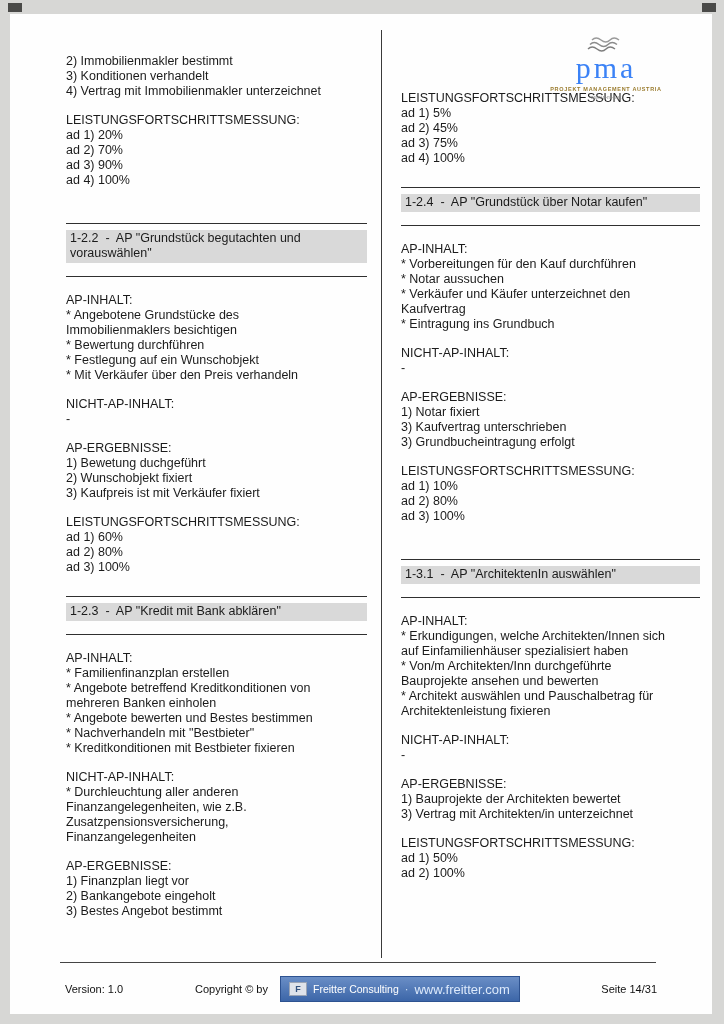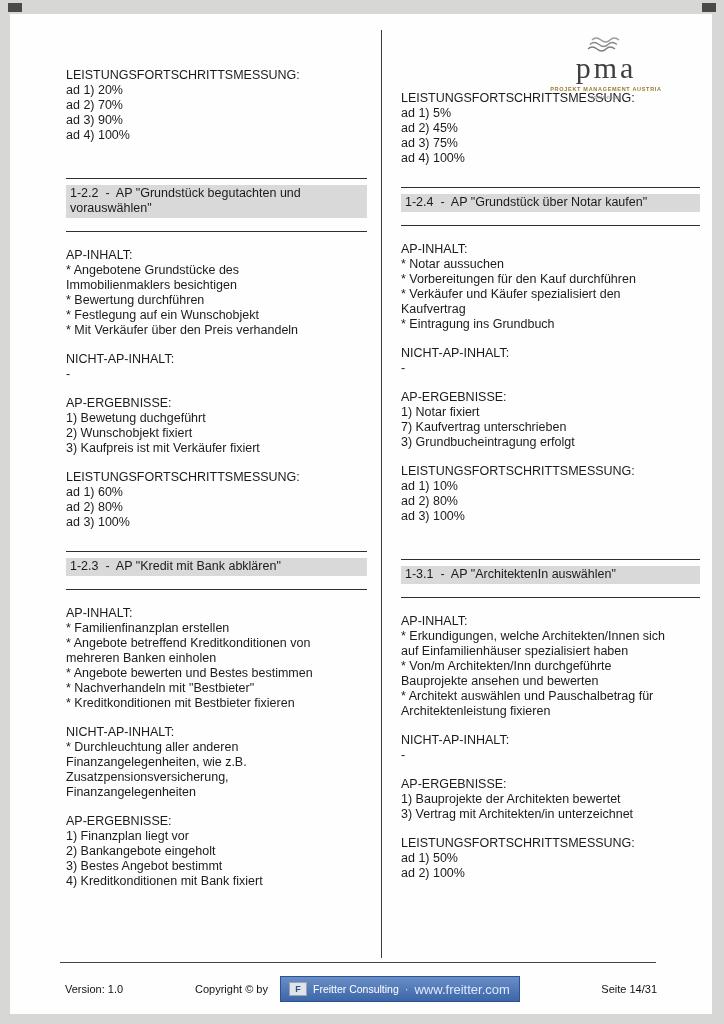--- a/index.html
+++ b/index.html
@@ -18,21 +18,21 @@
   .col-right{flex:1;padding-left:20px;padding-top:37px}
   .divider{position:absolute;top:16px;bottom:56px;left:371px;width:1px;background:#3a3a3a}
 
   .textblock{white-space:pre-wrap}
   .gap{height:14px}
   .rule{height:8px;border-bottom:1px solid #2f2f2f;margin-bottom:2px}
   .heading{background:#d9d9d9;padding:1px 4px 2px;margin:6px 0;white-space:pre-wrap}
 
   .logo{position:absolute;top:22px;right:42px;width:128px;text-align:center;color:#4a4a4a}
   .logo-waves{display:block;margin:0 auto 1px}
-  .logo-word{font-family:"Liberation Serif",serif;font-size:30px;line-height:30px;letter-spacing:3px;color:#404040}
+  .logo-word{font-family:"Liberation Serif",serif;font-size:30px;line-height:30px;letter-spacing:3px;color:#3b82f6}
   .logo-sub{font-size:5.5px;letter-spacing:0.7px;font-weight:bold;color:#9a7b2d;margin-top:3px;white-space:nowrap}
   .logo-small{font-size:5px;color:#8f8f8f;margin-top:2px}
 
   .footer-rule{position:absolute;left:50px;right:56px;bottom:51px;border-bottom:1px solid #444}
   .footer-row{position:absolute;left:0;right:0;bottom:12px;height:26px;font-size:11px;color:#111}
   .f-version{position:absolute;left:55px;top:7px}
   .f-copy{position:absolute;left:185px;top:7px}
   .brand-bar{position:absolute;left:270px;top:0;width:240px;height:26px;background:linear-gradient(#6a8ec6,#3c66a8);border:1px solid #2d5290;display:flex;align-items:center;gap:6px;padding:0 8px;color:#fff;text-decoration:none;cursor:pointer}
   .brand-icon{flex:0 0 18px;width:18px;height:14px;background:#dfe3ea;border:1px solid #9aa4b5;color:#33527e;font-size:9px;font-weight:bold;display:flex;align-items:center;justify-content:center}
   .brand-name{font-weight:normal;font-size:10.5px;white-space:nowrap}
@@ -54,20 +54,21 @@
       <path d="M4 8.5 q4 -4 9 0 t9 0 t9 0" stroke="#8b8b8b" fill="none" stroke-width="1.4"></path>
       <path d="M2 13 q4 -4 9 0 t9 0 t9 0" stroke="#7d7d7d" fill="none" stroke-width="1.4"></path>
     </svg>
     <div class="logo-word">pma</div>
     <div class="logo-sub">PROJEKT MANAGEMENT AUSTRIA</div>
     <div class="logo-small">www.p-m-a.at</div>
   </div>
 
   <div class="content">
     <div class="col col-left" id="col-left">
+        <div class="textblock"><div class="line">2) Immobilienmakler bestimmt</div><div class="line">3) Konditionen verhandelt</div><div class="line">4) Vertrag mit Immobilienmakler unterzeichnet</div></div>
         <div class="gap"></div>
         <div class="textblock"><div class="line">LEISTUNGSFORTSCHRITTSMESSUNG:</div><div class="line">ad 1) 20%</div><div class="line">ad 2) 70%</div><div class="line">ad 3) 90%</div><div class="line">ad 4) 100%</div></div>
         <div class="gap"></div>
         <div class="gap"></div>
         <div class="rule"></div>
         <div class="heading">1-2.2  -  AP "Grundstück begutachten und vorauswählen"</div>
         <div class="rule"></div>
         <div class="gap"></div>
         <div class="textblock"><div class="line">AP-INHALT:</div><div class="line">* Angebotene Grundstücke des</div><div class="line">Immobilienmaklers besichtigen</div><div class="line">* Bewertung durchführen</div><div class="line">* Festlegung auf ein Wunschobjekt</div><div class="line">* Mit Verkäufer über den Preis verhandeln</div></div>
         <div class="gap"></div>
@@ -78,34 +79,34 @@
         <div class="textblock"><div class="line">LEISTUNGSFORTSCHRITTSMESSUNG:</div><div class="line">ad 1) 60%</div><div class="line">ad 2) 80%</div><div class="line">ad 3) 100%</div></div>
         <div class="gap"></div>
         <div class="rule"></div>
         <div class="heading">1-2.3  -  AP "Kredit mit Bank abklären"</div>
         <div class="rule"></div>
         <div class="gap"></div>
         <div class="textblock"><div class="line">AP-INHALT:</div><div class="line">* Familienfinanzplan erstellen</div><div class="line">* Angebote betreffend Kreditkonditionen von</div><div class="line">mehreren Banken einholen</div><div class="line">* Angebote bewerten und Bestes bestimmen</div><div class="line">* Nachverhandeln mit "Bestbieter"</div><div class="line">* Kreditkonditionen mit Bestbieter fixieren</div></div>
         <div class="gap"></div>
         <div class="textblock"><div class="line">NICHT-AP-INHALT:</div><div class="line">* Durchleuchtung aller anderen</div><div class="line">Finanzangelegenheiten, wie z.B.</div><div class="line">Zusatzpensionsversicherung,</div><div class="line">Finanzangelegenheiten</div></div>
         <div class="gap"></div>
-        <div class="textblock"><div class="line">AP-ERGEBNISSE:</div><div class="line">1) Finanzplan liegt vor</div><div class="line">2) Bankangebote eingeholt</div><div class="line">3) Bestes Angebot bestimmt</div><div class="line">4) Kreditkonditionen mit Bank fixiert</div></div>
+        <div class="textblock"><div class="line">AP-ERGEBNISSE:</div><div class="line">1) Finanzplan liegt vor</div><div class="line">2) Bankangebote eingeholt</div><div class="line">3) Bestes Angebot bestimmt</div></div>
       </div>
     <div class="col col-right" id="col-right">
         <div class="textblock"><div class="line">LEISTUNGSFORTSCHRITTSMESSUNG:</div><div class="line">ad 1) 5%</div><div class="line">ad 2) 45%</div><div class="line">ad 3) 75%</div><div class="line">ad 4) 100%</div></div>
         <div class="gap"></div>
         <div class="rule"></div>
         <div class="heading">1-2.4  -  AP "Grundstück über Notar kaufen"</div>
         <div class="rule"></div>
         <div class="gap"></div>
-        <div class="textblock"><div class="line">AP-INHALT:</div><div class="line">* Notar aussuchen</div><div class="line">* Vorbereitungen für den Kauf durchführen</div><div class="line">* Verkäufer und Käufer spezialisiert den</div><div class="line">Kaufvertrag</div><div class="line">* Eintragung ins Grundbuch</div></div>
+        <div class="textblock"><div class="line">AP-INHALT:</div><div class="line">* Vorbereitungen für den Kauf durchführen</div><div class="line">* Notar aussuchen</div><div class="line">* Verkäufer und Käufer unterzeichnet den</div><div class="line">Kaufvertrag</div><div class="line">* Eintragung ins Grundbuch</div></div>
         <div class="gap"></div>
         <div class="textblock"><div class="line">NICHT-AP-INHALT:</div><div class="line">-</div></div>
         <div class="gap"></div>
-        <div class="textblock"><div class="line">AP-ERGEBNISSE:</div><div class="line">1) Notar fixiert</div><div class="line">7) Kaufvertrag unterschrieben</div><div class="line">3) Grundbucheintragung erfolgt</div></div>
+        <div class="textblock"><div class="line">AP-ERGEBNISSE:</div><div class="line">1) Notar fixiert</div><div class="line">3) Kaufvertrag unterschrieben</div><div class="line">3) Grundbucheintragung erfolgt</div></div>
         <div class="gap"></div>
         <div class="textblock"><div class="line">LEISTUNGSFORTSCHRITTSMESSUNG:</div><div class="line">ad 1) 10%</div><div class="line">ad 2) 80%</div><div class="line">ad 3) 100%</div></div>
         <div class="gap"></div>
         <div class="gap"></div>
         <div class="rule"></div>
         <div class="heading">1-3.1  -  AP "ArchitektenIn auswählen"</div>
         <div class="rule"></div>
         <div class="gap"></div>
         <div class="textblock"><div class="line">AP-INHALT:</div><div class="line">* Erkundigungen, welche Architekten/Innen sich</div><div class="line">auf Einfamilienhäuser spezialisiert haben</div><div class="line">* Von/m Architekten/Inn durchgeführte</div><div class="line">Bauprojekte ansehen und bewerten</div><div class="line">* Architekt auswählen und Pauschalbetrag für</div><div class="line">Architektenleistung fixieren</div></div>
         <div class="gap"></div>

